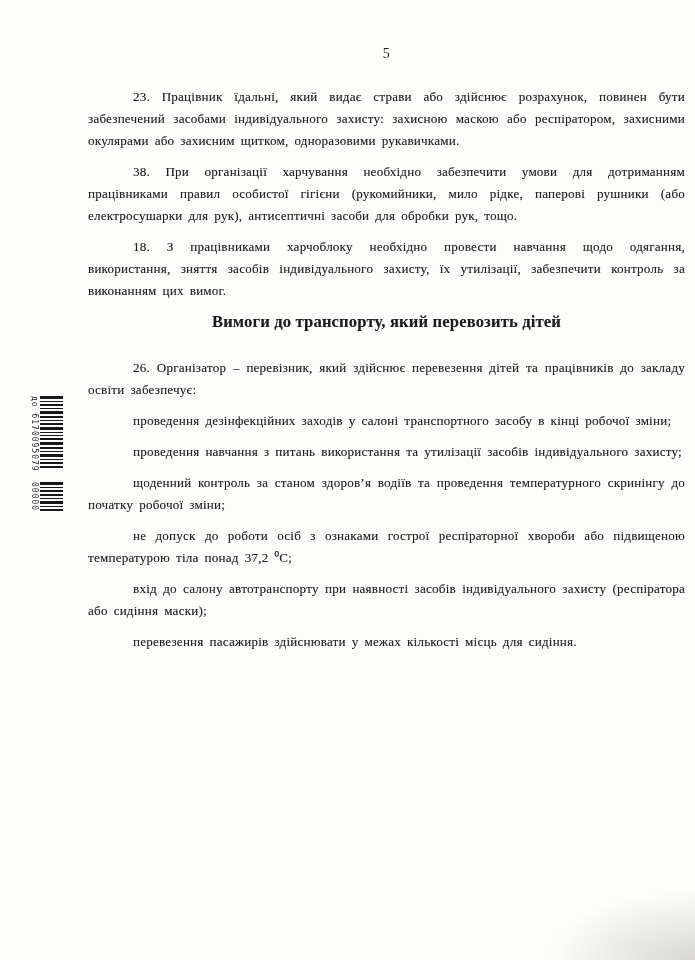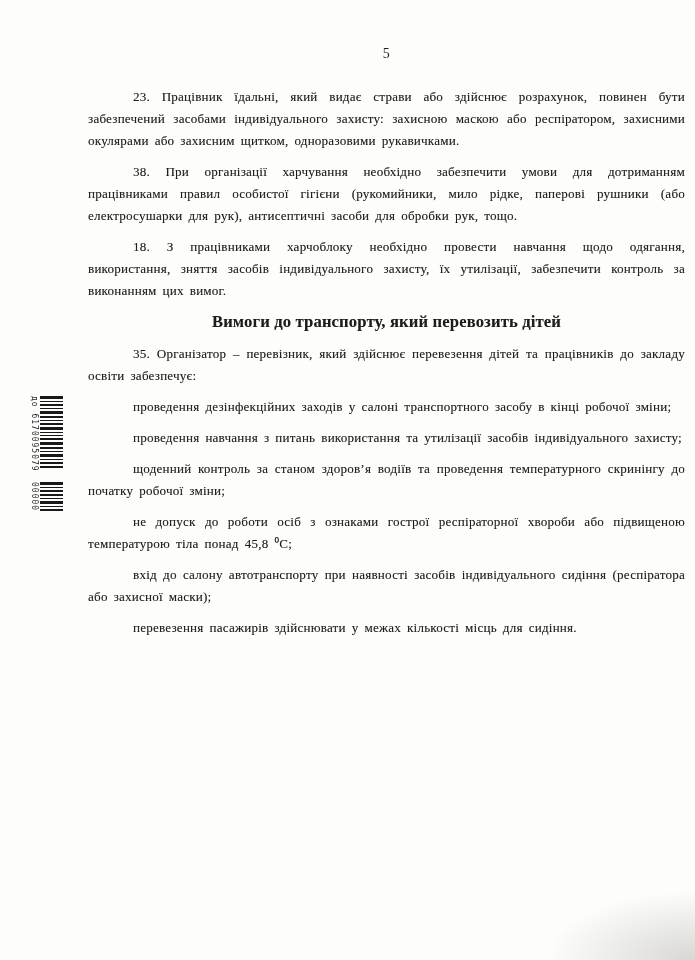--- a/index.html
+++ b/index.html
@@ -31,21 +31,21 @@
     margin: 8px 0 9px 0;
     font-size: 13px;
     line-height: 22px;
     text-align: justify;
     text-indent: 45px;
     letter-spacing: 0.25px;
     word-spacing: 2.5px;
     text-shadow: 0.2px 0.2px 0.4px rgba(30,30,30,0.35);
   }
   .section-heading {
-    margin: 6px 0 10px 0;
+    margin: 6px 0 24px 0;
     font-size: 16.5px;
     line-height: 22px;
     font-weight: bold;
     text-align: center;
     letter-spacing: 0.2px;
     text-shadow: 0.2px 0.2px 0.4px rgba(30,30,30,0.4);
   }
   
   .barcode {
     position: absolute;
@@ -129,23 +129,23 @@
     <div class="page-number">5</div>
 
     <p>23. Працівник їдальні, який видає страви або здійснює розрахунок, повинен бути забезпечений засобами індивідуального захисту: захисною маскою або респіратором, захисними окулярами або захисним щитком, одноразовими рукавичками.</p>
     <p>38. При організації харчування необхідно забезпечити умови для дотриманням працівниками правил особистої гігієни (рукомийники, мило рідке, паперові рушники (або електросушарки для рук), антисептичні засоби для обробки рук, тощо.</p>
     <p>18. З працівниками харчоблоку необхідно провести навчання щодо одягання, використання, зняття засобів індивідуального захисту, їх утилізації, забезпечити контроль за виконанням цих вимог.</p>
 
     <h2 class="section-heading">
       <span>Вимоги до транспорту, який перевозить дітей</span><br>
     </h2>
 
-    <p>35. Організатор – перевізник, який здійснює перевезення дітей та працівників до закладу освіти забезпечує:</p>
+    <p>26. Організатор – перевізник, який здійснює перевезення дітей та працівників до закладу освіти забезпечує:</p>
     <p>проведення дезінфекційних заходів у салоні транспортного засобу в кінці робочої зміни;</p>
     <p>проведення навчання з питань використання та утилізації засобів індивідуального захисту;</p>
     <p>щоденний контроль за станом здоров’я водіїв та проведення температурного скринінгу до початку робочої зміни;</p>
-    <p>не допуск до роботи осіб з ознаками гострої респіраторної хвороби або підвищеною температурою тіла понад 45,8 ⁰С;</p>
-    <p>вхід до салону автотранспорту при наявності засобів індивідуального сидіння (респіратора або захисної маски);</p>
+    <p>не допуск до роботи осіб з ознаками гострої респіраторної хвороби або підвищеною температурою тіла понад 37,2 ⁰С;</p>
+    <p>вхід до салону автотранспорту при наявності засобів індивідуального захисту (респіратора або сидіння маски);</p>
     <p>перевезення пасажирів здійснювати у межах кількості місць для сидіння.</p>
   </div>
 
   <div class="corner-shade"></div>
 </div>
 
 </body></html>

